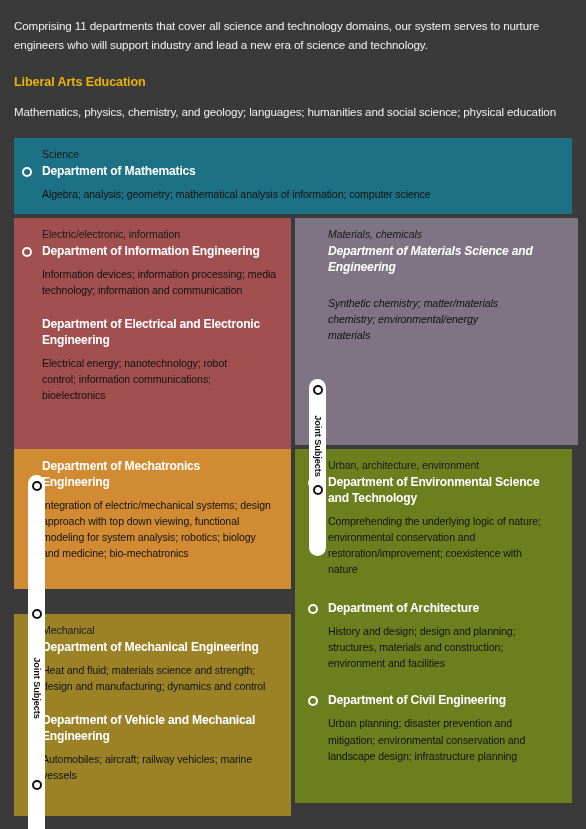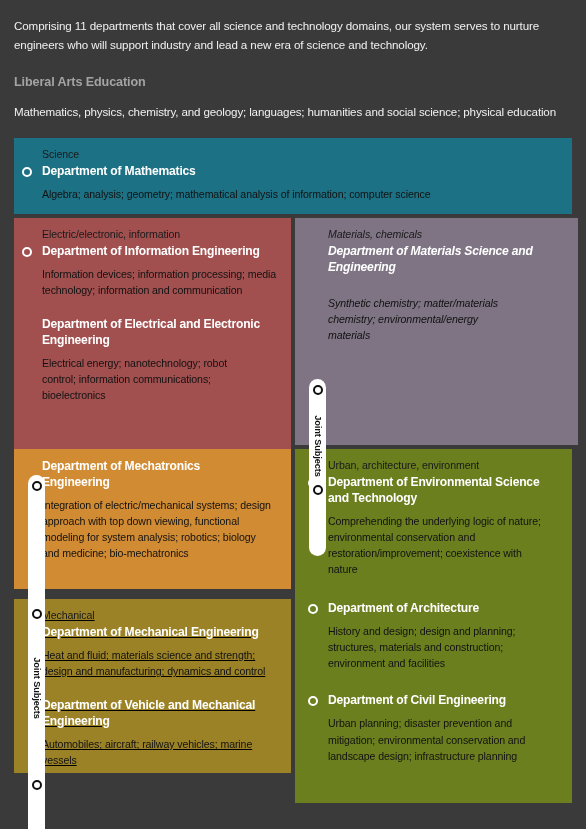--- a/index.html
+++ b/index.html
@@ -28,21 +28,21 @@
   .intro-para {
     font-size: 11.6px;
     line-height: 1.62;
     color: #f0f0f0;
     letter-spacing: -0.1px;
     max-width: 560px;
   }
   .intro-heading {
     font-size: 12.6px;
     font-weight: bold;
-    color: #a3a3a3;
+    color: #eab308;
     margin-top: 20px;
     letter-spacing: -0.1px;
   }
   .intro-sub {
     font-size: 11.6px;
     line-height: 1.6;
     color: #f0f0f0;
     margin-top: 14px;
     letter-spacing: -0.15px;
   }
@@ -57,21 +57,21 @@
 
   .card {
     position: absolute;
     overflow: hidden;
   }
 
   
   .card-science  { left: 0;     top: 0;   width: 558px; height: 76px; }
   .card-electric { left: 0;     top: 80px; width: 277px; height: 286px; }
   .card-mechatr  { left: 0;     top: 311px; width: 277px; height: 140px; }
-  .card-mech     { left: 0;     top: 461px; width: 277px; height: 174px; text-decoration: underline; }
+  .card-mech     { left: 0;     top: 476px; width: 277px; height: 202px; }
   .card-materials{ left: 281px; top: 80px; width: 283px; height: 227px; font-style: italic; }
   .card-urban    { left: 281px; top: 311px; width: 277px; height: 354px; }
 
   .card-inner {
     padding: 9px 12px 10px 28px;
     height: 100%;
   }
 
   .cat-label {
     font-size: 10.6px;

